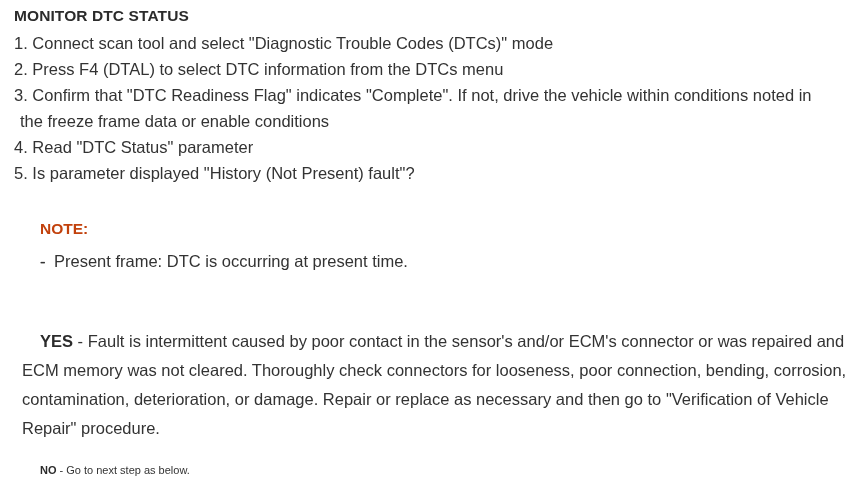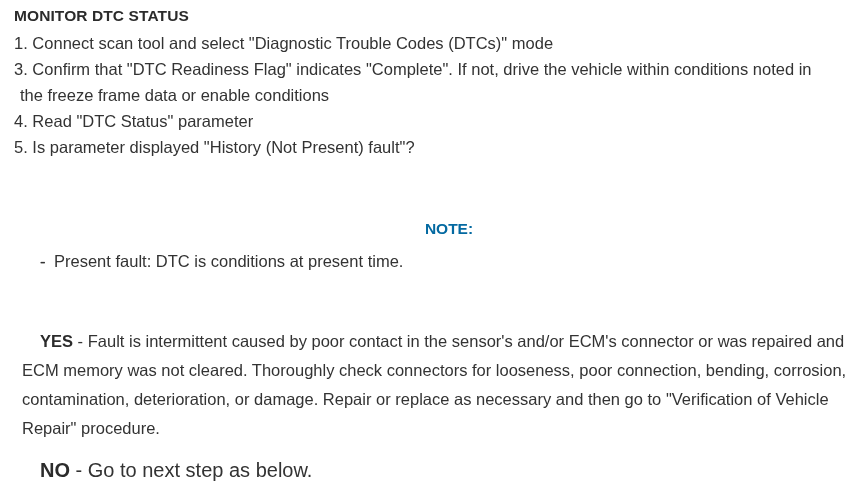--- a/index.html
+++ b/index.html
@@ -66,25 +66,24 @@
   
   .note-block {
     position: absolute;
     left: 0;
     top: 218px;
     width: 858px;
   }
   .note-heading {
     font-size: 15.5px;
     font-weight: bold;
-    color: #0369a1;
+    color: #c2410c;
     line-height: 22px;
     margin-left: 40px;
     white-space: nowrap;
-    text-align: center;
   }
   .note-list {
     margin-top: 8px;
   }
   .note-item {
     font-size: 16.5px;
     line-height: 26px;
     color: #333333;
     margin-left: 40px;
     padding-left: 14px;
@@ -118,40 +117,44 @@
   }
 
   
   .answer-no {
     position: absolute;
     left: 0;
     top: 457px;
     width: 858px;
     padding-left: 40px;
     box-sizing: border-box;
-    font-size: 20px;
+    font-size: 11px;
     line-height: 26px;
     color: #333333;
     white-space: nowrap;
   }
 </style>
 </head>
 <body>
 
 <div class="page">
 
   <div class="doc-title">MONITOR DTC STATUS</div>
 
   <div class="steps">
 
     <div class="step">
       <span>1.</span>
       <span class="step-body">Connect scan tool and select "Diagnostic Trouble Codes (DTCs)" mode</span>
     </div>
 
+    <div class="step">
+      <span>2.</span>
+      <span class="step-body">Press F4 (DTAL) to select DTC information from the DTCs menu</span>
+    </div>
 
     <div class="step wrap">
       <span>3.</span>
       <span class="step-body">Confirm that "DTC Readiness Flag" indicates "Complete". If not, drive the vehicle within conditions noted in the freeze frame data or enable conditions</span>
     </div>
 
     <div class="step">
       <span>4.</span>
       <span class="step-body">Read "DTC Status" parameter</span>
     </div>
@@ -165,21 +168,21 @@
 
   <div class="note-block">
     <div class="note-heading">NOTE:</div>
 
     <div class="note-list">
       <div class="note-item">
         <span class="dash">-</span>
       </div>
       <div class="note-item">
         <span class="dash">-</span>
-        <span>Present fault: DTC is conditions at present time.</span>
+        <span>Present frame: DTC is occurring at present time.</span>
       </div>
     </div>
   </div>
 
   <div class="answer-yes">
     <span class="kw">YES</span><span> - Fault is intermittent caused by poor contact in the sensor's and/or ECM's connector or was repaired and ECM memory was not cleared. Thoroughly check connectors for looseness, poor connection, bending, corrosion, contamination, deterioration, or damage. Repair or replace as necessary and then go to "Verification of Vehicle Repair" procedure.</span>
   </div>
 
   <div class="answer-no">
     <span class="kw">NO</span><span> - Go to next step as below.</span>

